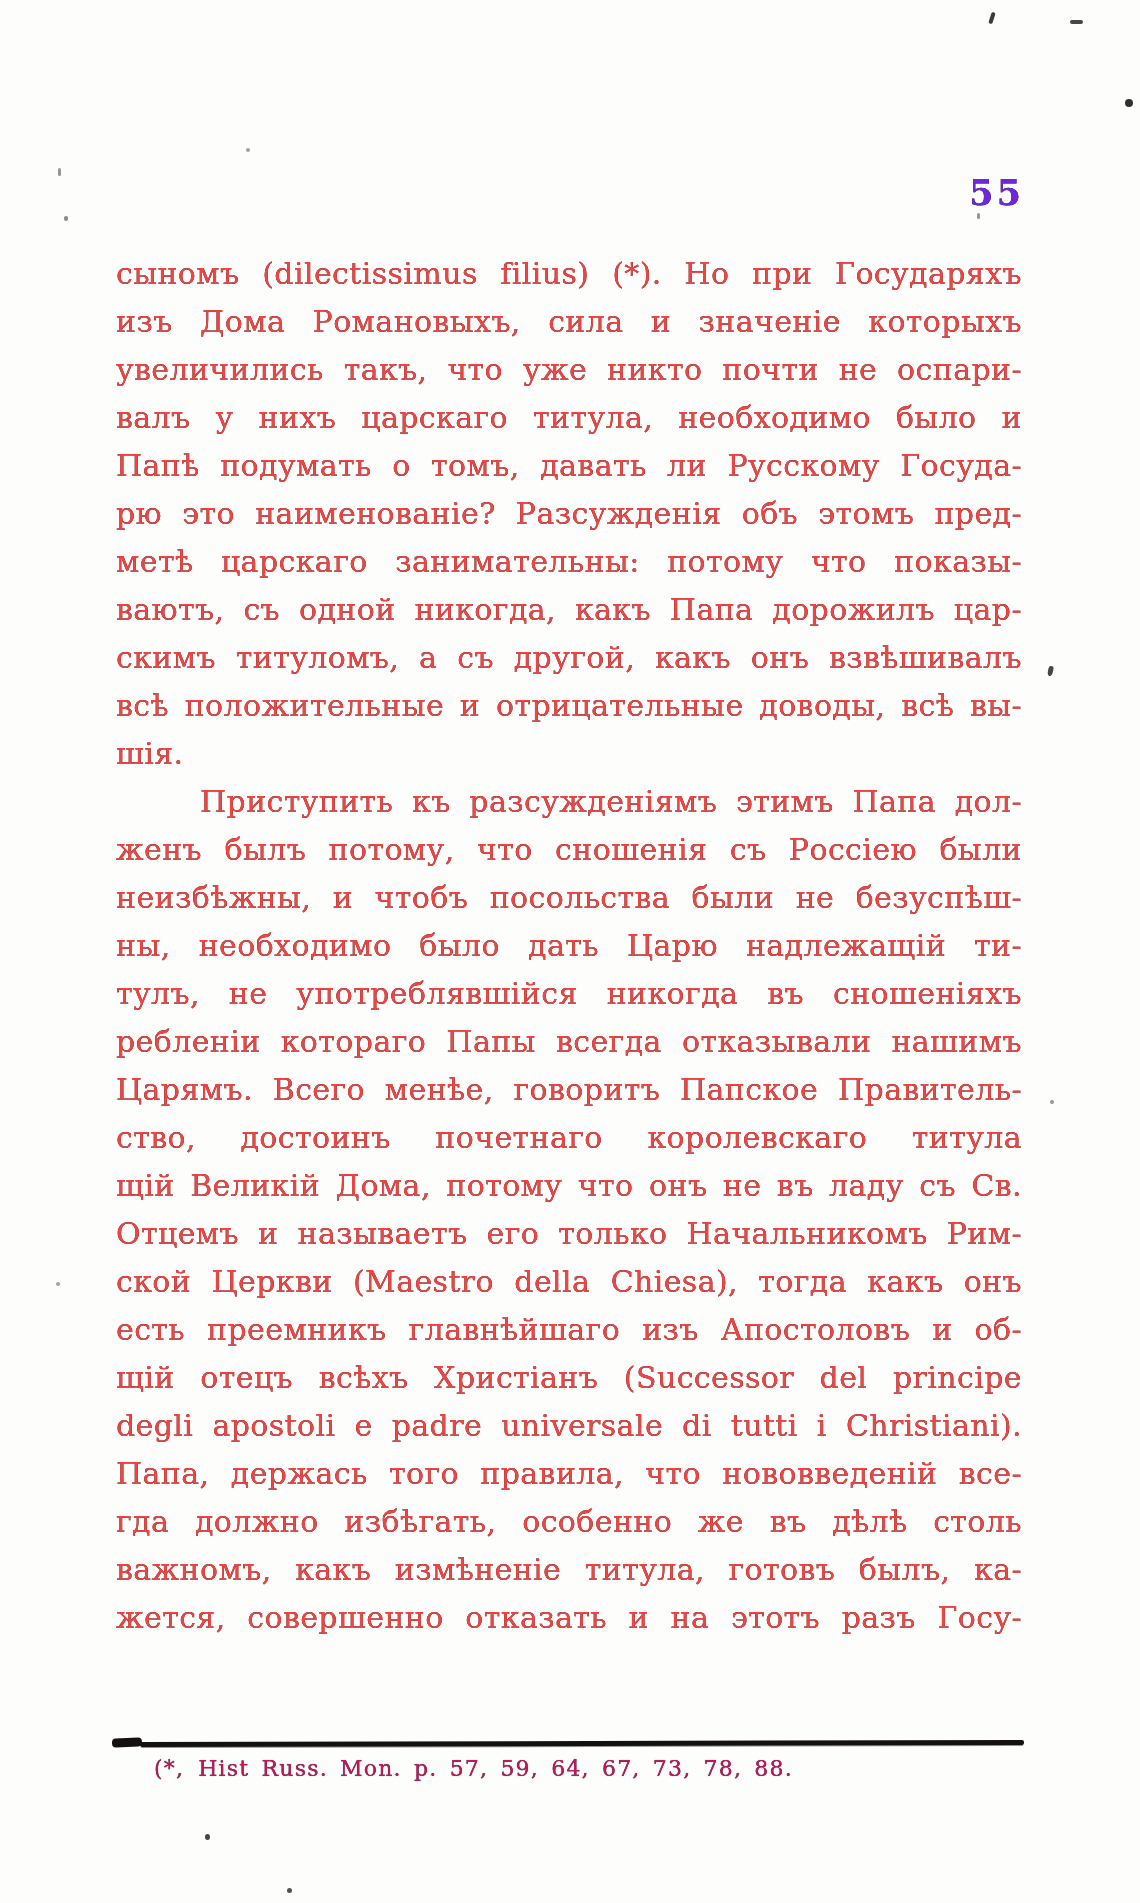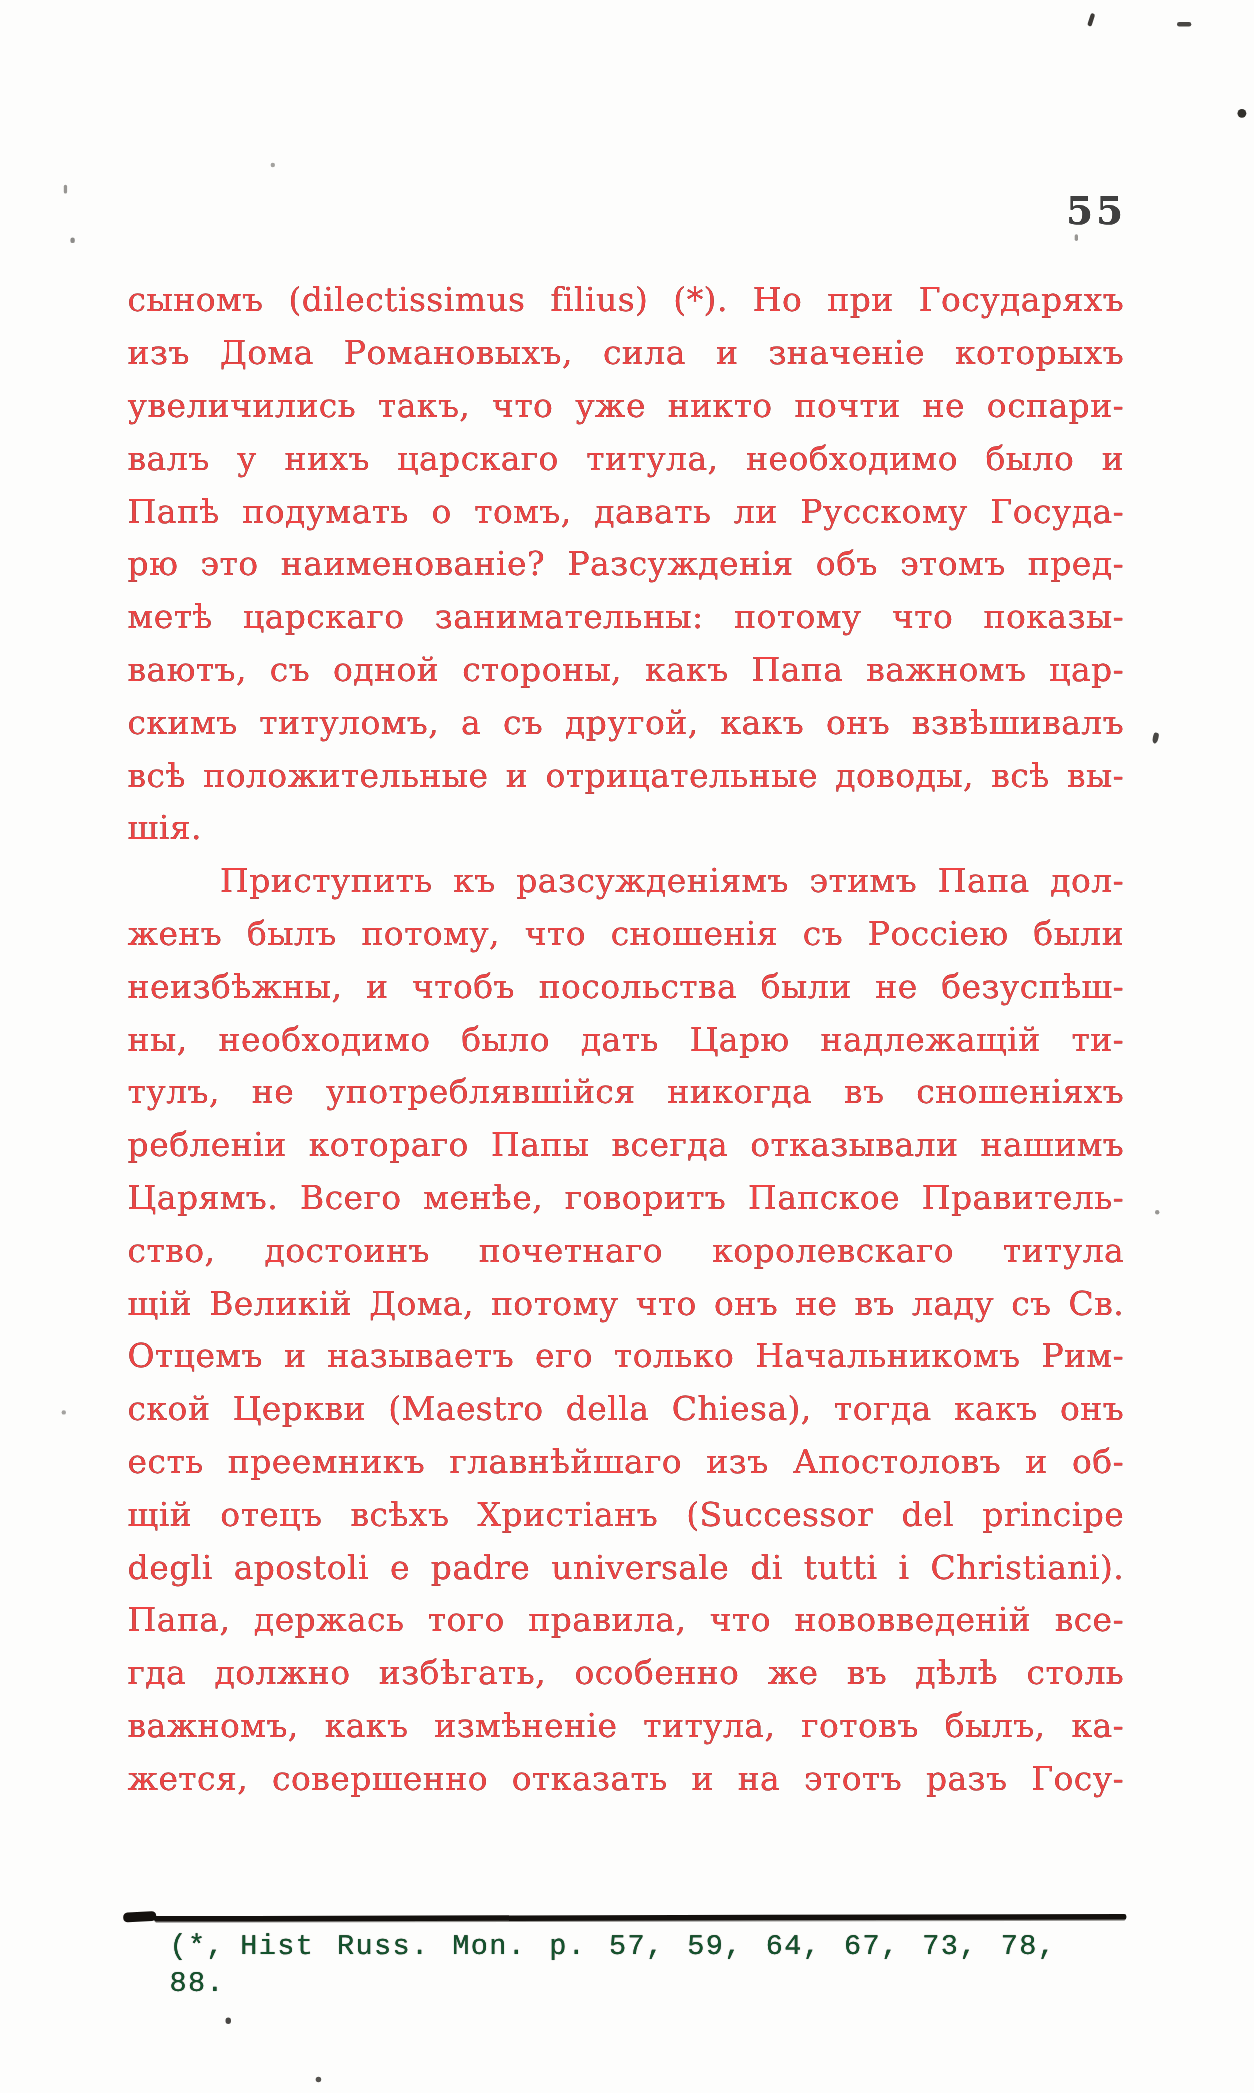--- a/index.html
+++ b/index.html
@@ -19,21 +19,21 @@
     position: absolute;
     inset: 0;
   }
   .page-number {
     position: absolute;
     top: 172px;
     right: 116px;
     font-size: 35px;
     font-weight: bold;
     letter-spacing: 3px;
-    color: #404040;
+    color: #6d28d9;
     text-shadow: 0 0 0.6px #12100d;
   }
   .text-block {
     position: absolute;
     left: 116px;
     top: 250px;
     width: 906px;
   }
   .line {
     font-size: 30px;
@@ -72,27 +72,26 @@
     background: #14110e;
     border-radius: 2px;
     transform: rotate(-0.12deg);
     box-shadow: 0 2px 0 -1px rgba(20,17,14,0.45);
   }
   .footnote {
     position: absolute;
     left: 154px;
     top: 1752px;
     width: 860px;
-    font-size: 26px;
+    font-size: 22px;
     line-height: 34px;
     letter-spacing: 1.2px;
     word-spacing: 4px;
-    color: #14532d;
+    color: #be185d;
     text-shadow: 0 0 0.7px #15120f;
-    font-family: Liberation Mono, monospace;
   }
   .footnote .marker {
     margin-right: 14px;
   }
   
   .speck {
     position: absolute;
     background: #1c1915;
     border-radius: 2px;
   }
@@ -118,21 +117,21 @@
 
   <div class="text-block">
       <div>
         <div class="line">сыномъ (dilectissimus filius) (*). Но при Государяхъ</div>
         <div class="line">изъ Дома Романовыхъ, сила и значеніе которыхъ</div>
         <div class="line">увеличились такъ, что уже никто почти не оспари-</div>
         <div class="line">валъ у нихъ царскаго титула, необходимо было и</div>
         <div class="line">Папѣ подумать о томъ, давать ли Русскому Госуда-</div>
         <div class="line">рю это наименованіе? Разсужденія объ этомъ пред-</div>
         <div class="line">метѣ царскаго занимательны: потому что показы-</div>
-        <div class="line">ваютъ, съ одной стороны, какъ Папа важномъ цар-</div>
+        <div class="line">ваютъ, съ одной никогда, какъ Папа дорожилъ цар-</div>
         <div class="line">скимъ титуломъ, а съ другой, какъ онъ взвѣшивалъ</div>
         <div class="line">всѣ положительные и отрицательные доводы, всѣ вы-</div>
         <div class="line endpara">шія.</div>
       </div>
       <div>
         <div class="line indent">Приступить къ разсужденіямъ этимъ Папа дол-</div>
         <div class="line">женъ былъ потому, что сношенія съ Россіею были</div>
         <div class="line">неизбѣжны, и чтобъ посольства были не безуспѣш-</div>
         <div class="line">ны, необходимо было дать Царю надлежащій ти-</div>
         <div class="line">тулъ, не употреблявшійся никогда въ сношеніяхъ</div>

